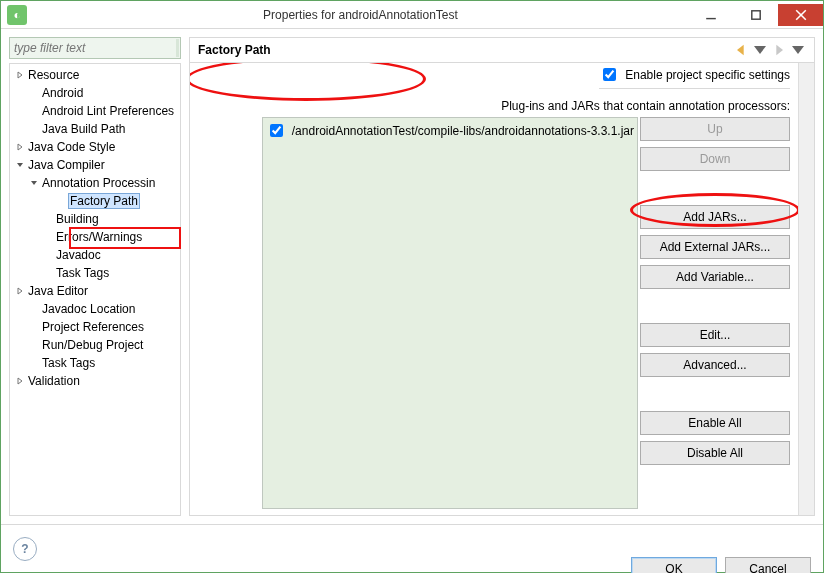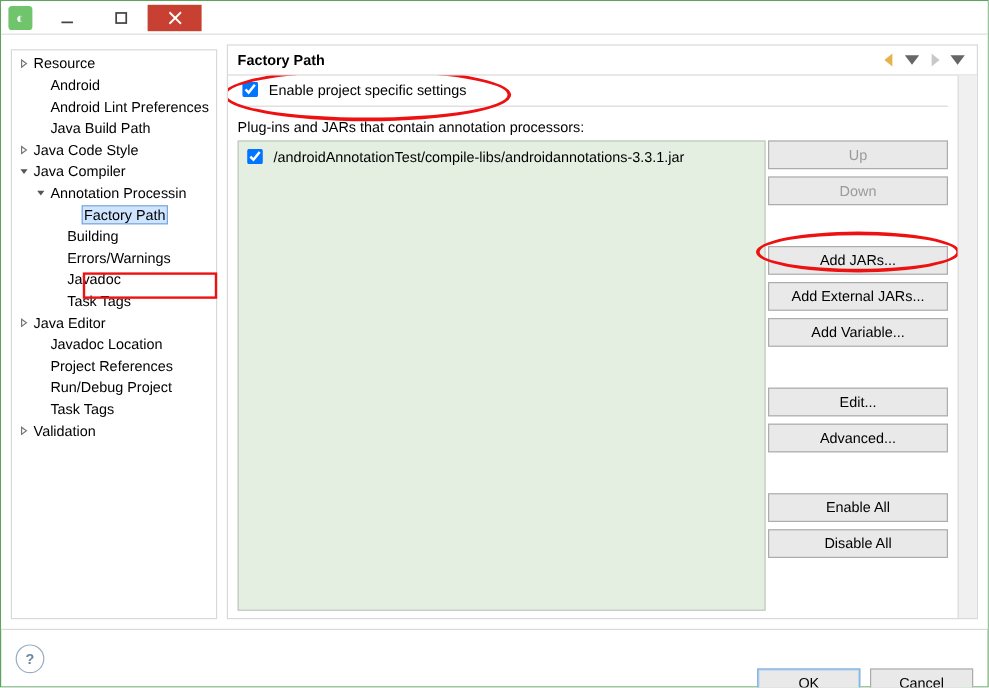--- a/index.html
+++ b/index.html
@@ -55,20 +55,21 @@
   
   .redbox { position:absolute; border:2px solid #e11; pointer-events:none; }
 </style>
 </head>
 <body>
 
 <div class="window">
 
   <div class="titlebar">
     <div class="icon-sq">◐</div>
+    <div class="title">Properties for androidAnnotationTest</div>
     <div class="winbtns">
       <div class="winbtn">
           <svg viewBox="0 0 10 10">
             <line x1="1" y1="8" x2="9" y2="8" stroke="#444" stroke-width="1.2"></line>
           </svg>
         </div>
       <div class="winbtn">
           <svg viewBox="0 0 10 10">
             <rect x="1.5" y="1.5" width="7" height="7" fill="none" stroke="#444" stroke-width="1.2"></rect>
           </svg>
@@ -78,20 +79,24 @@
             <line x1="1" y1="1" x2="9" y2="9" stroke="#fff" stroke-width="1.3"></line>
             <line x1="9" y1="1" x2="1" y2="9" stroke="#fff" stroke-width="1.3"></line>
           </svg>
         </div>
     </div>
   </div>
 
   <div class="body">
 
     <div class="left" style="position:relative;">
+      <div class="filter">
+        <input placeholder="type filter text" style="">
+        <div class="clear"></div>
+      </div>
       <div class="tree" id="tree">
           <div class="tree-row" style="padding-left: 4px;">
             <span class="arrow">
               <svg viewBox="0 0 8 8">
                 <path d="M2 1 L6 4 L2 7 Z" fill="none" stroke="#777" stroke-width="1"></path>
               </svg>
             </span>
             <span class="tree-label">Resource</span>
           </div>
           <div class="tree-row" style="padding-left: 18px;">
@@ -207,21 +212,21 @@
             </span>
           <span class="nav-icon">
               <svg viewBox="0 0 8 8">
                 <path d="M1 2 L7 2 L4 6 Z" fill="#666"></path>
               </svg>
             </span>
         </div>
       </div>
 
       <div style="flex:1; display:flex; min-height:0;">
-        <div class="right-body" style="flex:1;">
+        <div class="right-body" style="flex:1;align-items:flex-end;">
           <div class="checkbox-row" style="padding-bottom:8px; border-bottom:1px solid #d9d9d9;">
             <input type="checkbox" checked="" style="">
             <span>Enable project specific settings</span>
           </div>
           <div class="oval" style="left:-4px; top:-6px; width:240px; height:44px;"></div>
 
           <div class="sub-label">Plug-ins and JARs that contain annotation processors:</div>
 
           <div class="content-row">
             <div class="listbox" id="listbox">

